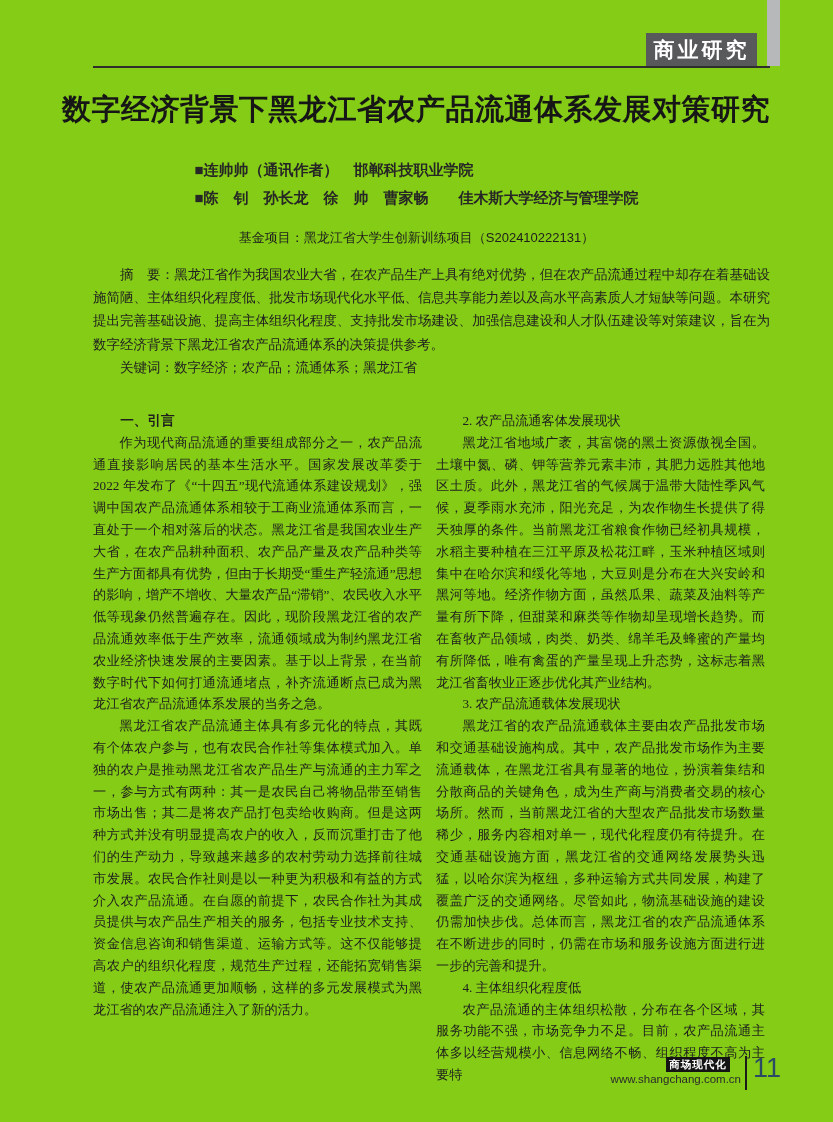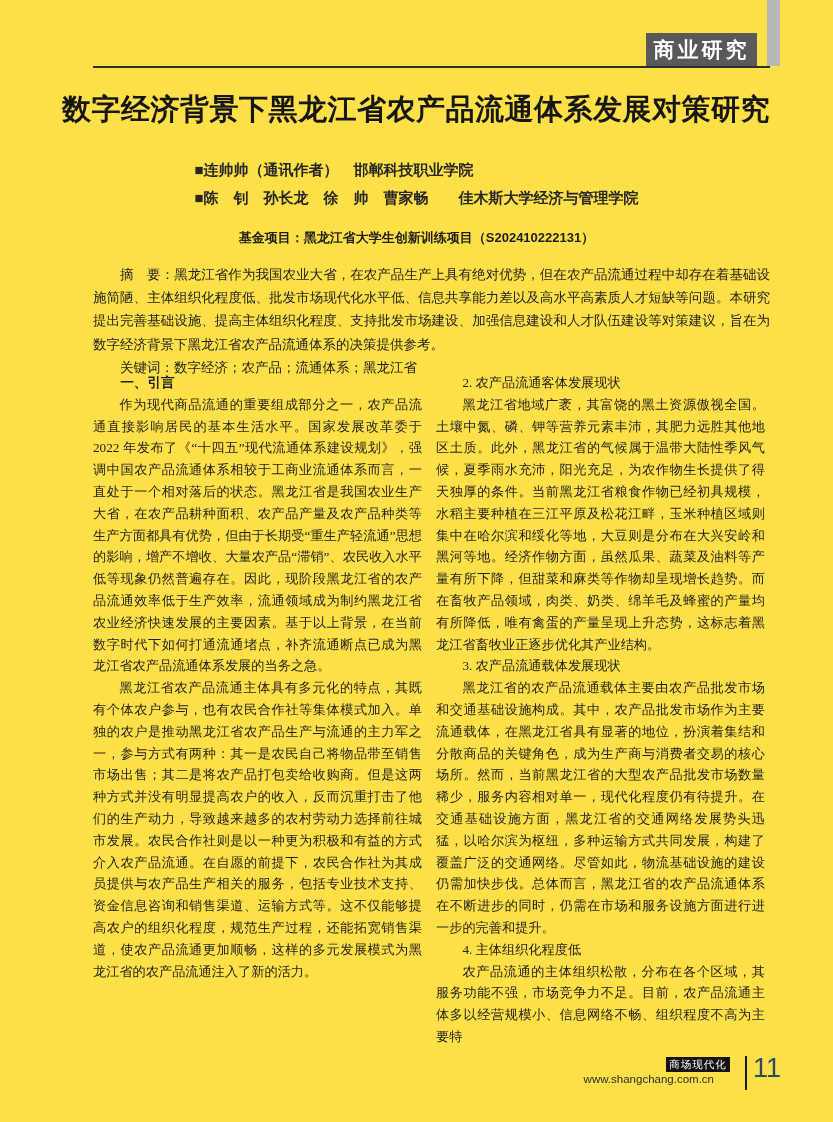--- a/index.html
+++ b/index.html
@@ -1,18 +1,18 @@
 <!DOCTYPE html>
 <html><head>
 <meta charset="utf-8">
 <style>
   html,body { margin:0; padding:0; background:#e8e8e8; }
   .page {
     position:relative; width:833px; height:1122px; margin:0 auto;
-    background:#fde047; overflow:hidden; color:#1f1f1f;
+    background:#84cc16; overflow:hidden; color:#1f1f1f;
     font-family:"Liberation Serif", serif;
   }
   
   .corner-bar { position:absolute; left:767px; top:0; width:13px; height:66px; background:#b7b8ba; }
   .section-badge {
     position:absolute; left:646px; top:33px; width:111px; height:34px;
     background:#58595b; color:#ffffff; text-align:center; line-height:34px;
     font-family:"Liberation Sans", sans-serif; font-weight:bold; font-size:21px; letter-spacing:3px;
   }
   .header-rule { position:absolute; left:93px; top:66px; width:677px; height:2px; background:#2e2e2e; }
@@ -23,42 +23,42 @@
   }
   
   .authors { position:absolute; left:0; top:156px; width:833px; text-align:center; }
   .authors-inner {
     display:inline-block; text-align:left;
     font-family:"Liberation Sans", sans-serif; font-weight:bold;
     font-size:15px; line-height:28px; color:#262626;
   }
   .fund {
     position:absolute; left:0; top:229px; width:833px; text-align:center;
-    font-family:"Liberation Sans", sans-serif; font-weight:bold; font-size:13px; color:#1d1d1d;
+    font-family:"Liberation Sans", sans-serif; font-weight:normal; font-size:13px; color:#1d1d1d;
   }
   
   .abstract {
     position:absolute; left:93px; top:263px; width:677px;
     font-size:13.5px; line-height:23.2px; text-align:justify; color:#202020;
   }
   .abstract p { margin:0; text-indent:2em; }
   .ab-label { font-family:"Liberation Sans", sans-serif; font-weight:normal; }
   
-  .columns { position:absolute; left:93px; top:372px; width:677px; display:flex; gap:14px; }
+  .columns { position:absolute; left:93px; top:410px; width:677px; display:flex; gap:14px; }
   .col { width:329px; font-size:13.2px; line-height:21.8px; text-align:justify; color:#1e1e1e; }
   .col p { margin:0; text-indent:2em; }
   .col p.h { font-family:"Liberation Sans", sans-serif; font-weight:bold; font-size:13.6px; }
   
   .journal-badge {
     position:absolute; left:666px; top:1057px; width:64px; height:15px;
     background:#141414; color:#ffffff; text-align:center; line-height:15px;
-    font-family:"Liberation Sans", sans-serif; font-weight:normal; font-size:10.5px; letter-spacing:1px;
+    font-family:"Liberation Sans", sans-serif; font-weight:bold; font-size:10.5px; letter-spacing:1px;
   }
   .website {
-    position:absolute; left:569px; top:1073px; width:145px; text-align:right;
+    position:absolute; left:596px; top:1073px; width:145px; text-align:right;
     font-family:"Liberation Sans", sans-serif; font-size:11.5px; color:#2b2b2b;
   }
   .footer-divider { position:absolute; left:745px; top:1056px; width:2px; height:34px; background:#1b1b1b; }
   .page-num {
     position:absolute; left:753px; top:1053px;
     font-family:"Liberation Sans", sans-serif; font-size:27px; color:#2a4a66;
   }
 </style>
 </head>
 <body>

